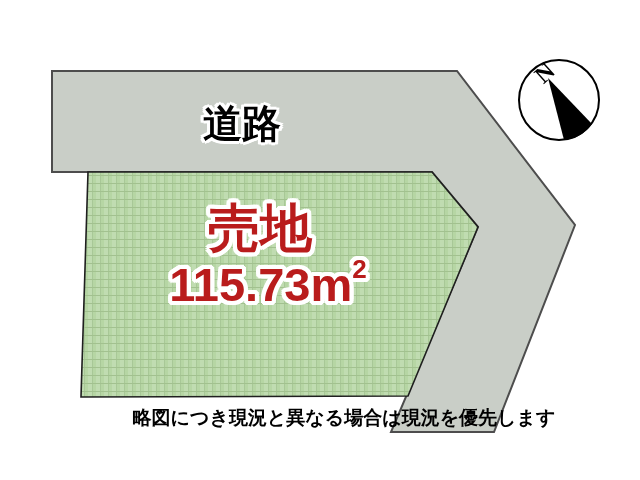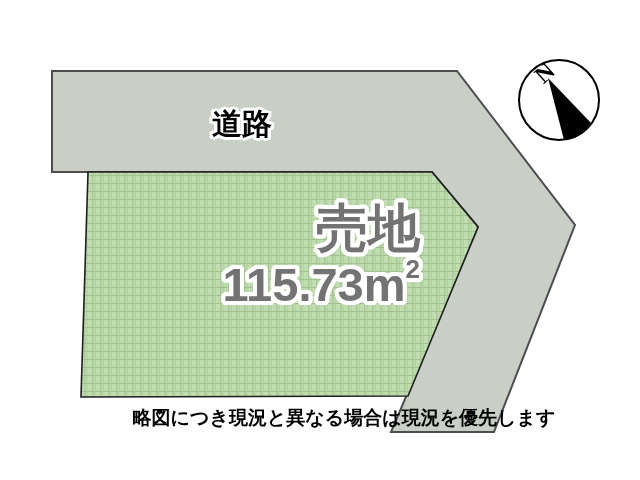--- a/index.html
+++ b/index.html
@@ -10,40 +10,39 @@
     background: #ffffff;
     overflow: hidden;
     font-family: "Liberation Sans", sans-serif;
   }
   .canvas svg { position: absolute; left: 0; top: 0; }
 
   .label { position: absolute; color: #000; }
 
   .road-label {
     left: 142px; top: 100px; width: 200px; height: 48px;
-    font-size: 30px; line-height: 48px; font-weight: bold;
+    font-size: 39px; line-height: 48px; font-weight: bold;
     text-align: center;
     text-shadow:
       -3px 0 #fff, 3px 0 #fff, 0 -3px #fff, 0 3px #fff,
       -2px -2px #fff, 2px -2px #fff, -2px 2px #fff, 2px 2px #fff,
       -3px -2px #fff, 3px -2px #fff, -3px 2px #fff, 3px 2px #fff;
   }
 
   .plot-label {
     left: 100px; top: 199px; width: 320px;
     text-align: center; font-weight: bold;
   }
   .outlined {
-    color: #737373;
+    color: #b91c1c;
     text-shadow:
       -4px 0 #fff, 4px 0 #fff, 0 -4px #fff, 0 4px #fff,
       -3px -3px #fff, 3px -3px #fff, -3px 3px #fff, 3px 3px #fff,
       -4px -2px #fff, 4px -2px #fff, -4px 2px #fff, 4px 2px #fff,
       -2px -4px #fff, 2px -4px #fff, -2px 4px #fff, 2px 4px #fff;
-    text-align: right;
   }
   .plot-title { font-size: 52px; line-height: 58px; }
   .plot-area  { font-size: 47px; line-height: 55px; padding-left: 16px; }
   .plot-area sup { font-size: 26px; position: relative; top: -6px; line-height: 0; }
   .plot-tsubo { font-size: 47px; line-height: 58px; }
 
   .caption {
     left: 22px; top: 405px; width: 600px;
     font-size: 19px; line-height: 26px; font-weight: bold;
     text-align: center; white-space: nowrap; margin-left: 22px;

